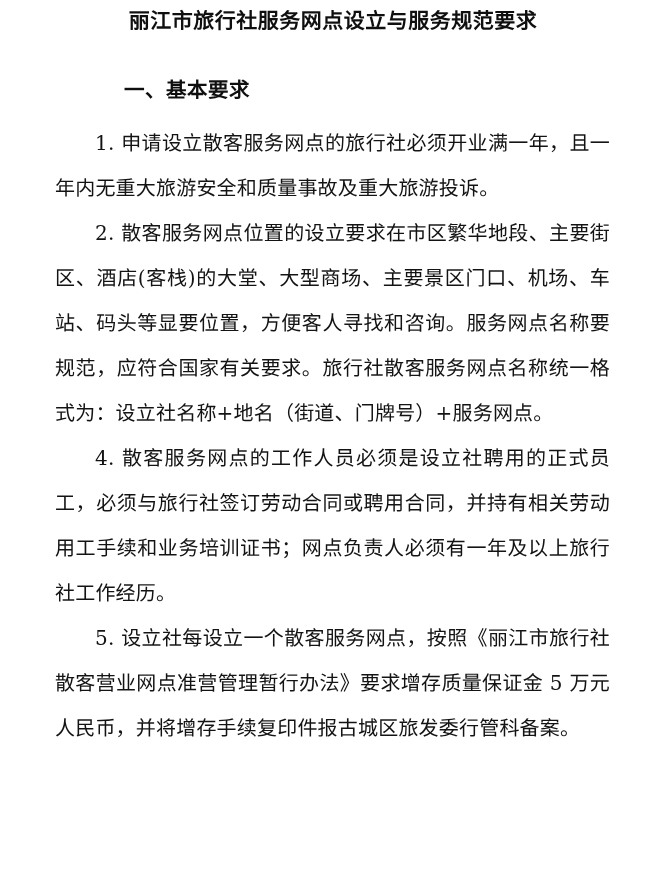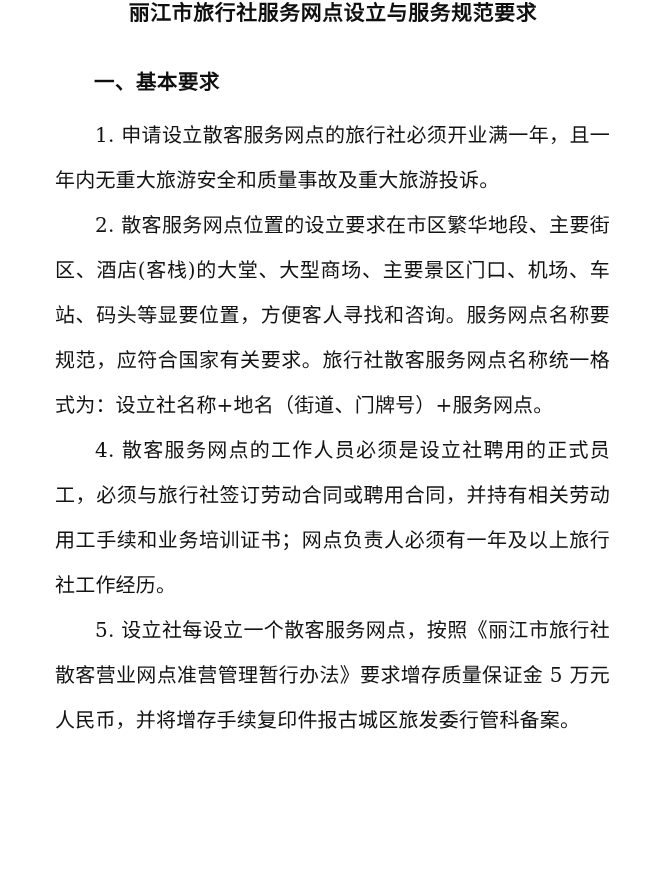--- a/index.html
+++ b/index.html
@@ -25,31 +25,31 @@
     padding: 0;
     background: #ffffff;
   }
 
   .doc-title {
     text-align: center;
     font-size: 21px;
     font-weight: bold;
     letter-spacing: 0.5px;
     line-height: 1.25;
-    margin: 0 0 0 0;
+    margin: 8px 0 0 0;
     padding: 0 40px;
     color: #0f0f0f;
   }
 
   .section-heading {
     font-size: 20.5px;
     font-weight: bold;
     line-height: 1.2;
     margin: 44px 0 0 0;
-    padding-left: 53px;
+    padding-left: 83px;
     text-indent: 41px;
     color: #0f0f0f;
     letter-spacing: 0.5px;
   }
 
   .body-block {
     margin-top: 18px;
     padding: 0 56px 0 55px;
   }
 

